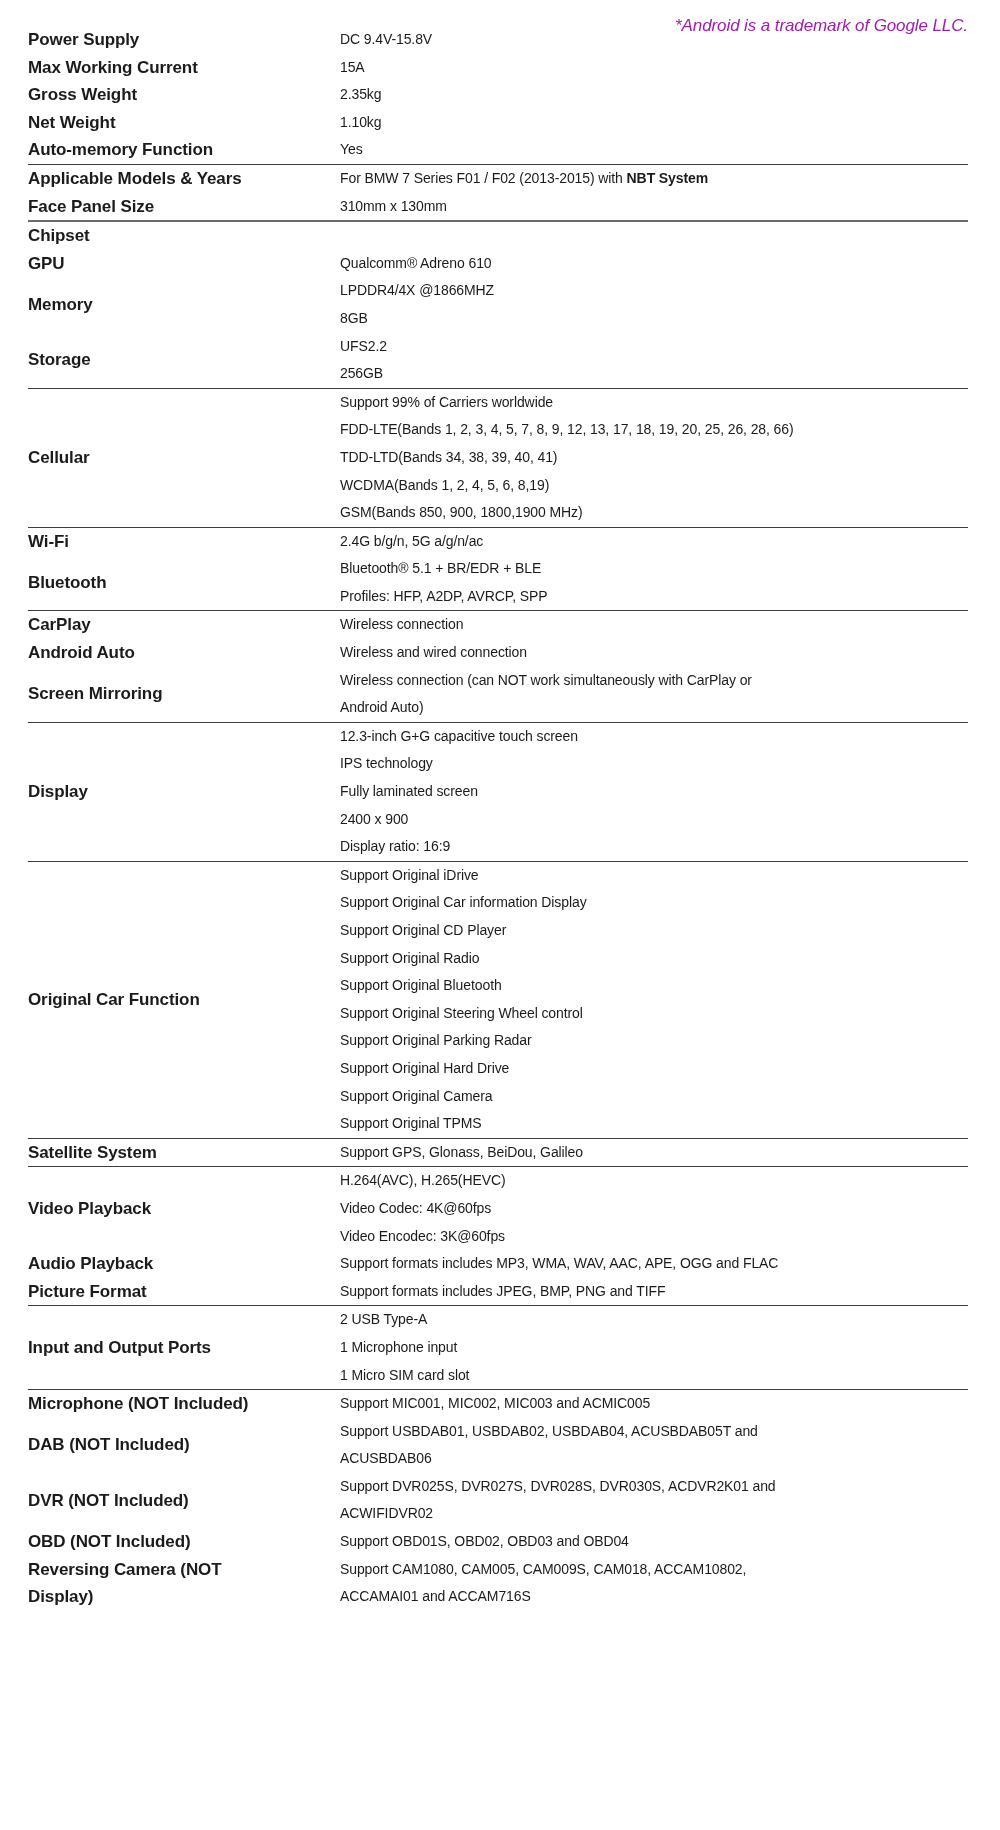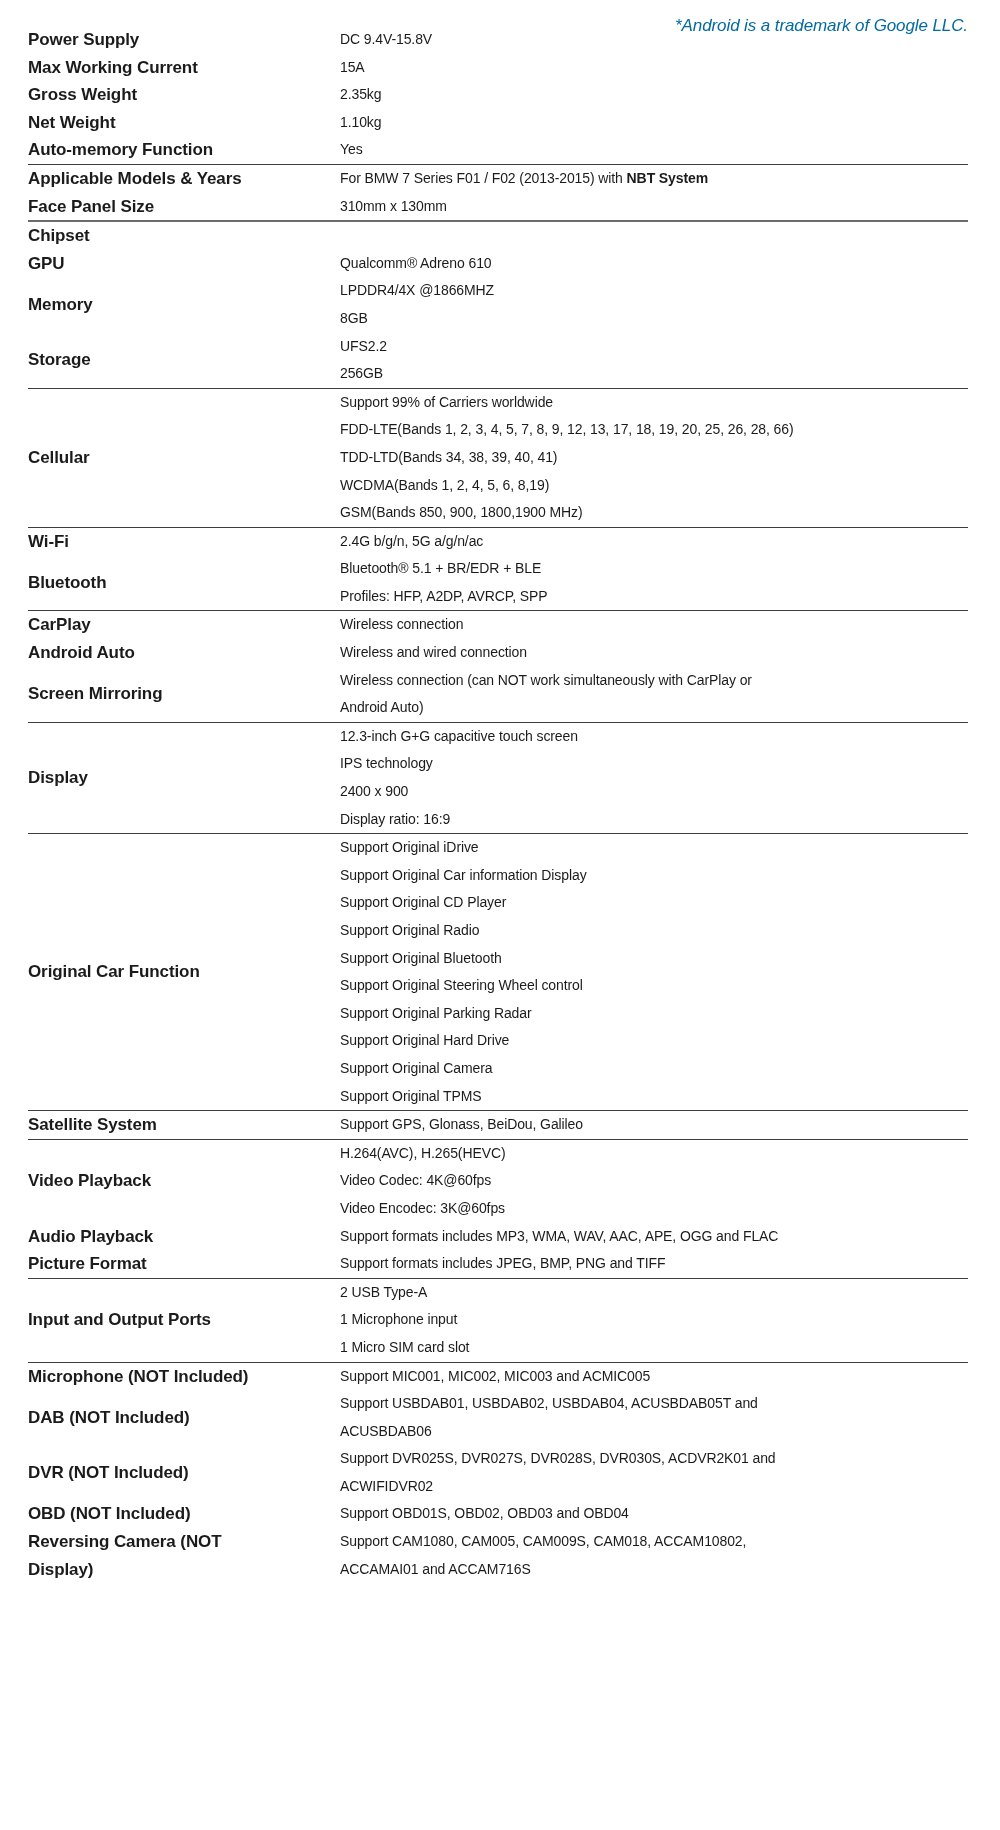--- a/index.html
+++ b/index.html
@@ -43,21 +43,21 @@
     letter-spacing: -0.1px;
   }
   .value b { font-weight: bold; }
   .footer-note {
     margin-top: 16px;
     width: 940px;
     margin-left: 28px;
     text-align: right;
     font-size: 17px;
     font-style: italic;
-    color: #0369a1;
+    color: #a21caf;
     letter-spacing: -0.1px;
   }
 </style>
 </head>
 <body>
 
 <div class="spec-wrap">
     <div class="section rule-none">
       <div class="row">
         <div class="label">
@@ -212,20 +212,21 @@
       </div>
     </div>
     <div class="section rule-thin">
       <div class="row">
         <div class="label">
           <div>Display</div>
         </div>
         <div class="value">
           <div>12.3-inch G+G capacitive touch screen</div>
           <div>IPS technology</div>
+          <div>Fully laminated screen</div>
           <div>2400 x 900</div>
           <div>Display ratio: 16:9</div>
         </div>
       </div>
     </div>
     <div class="section rule-thin">
       <div class="row">
         <div class="label">
           <div>Original Car Function</div>
         </div>

